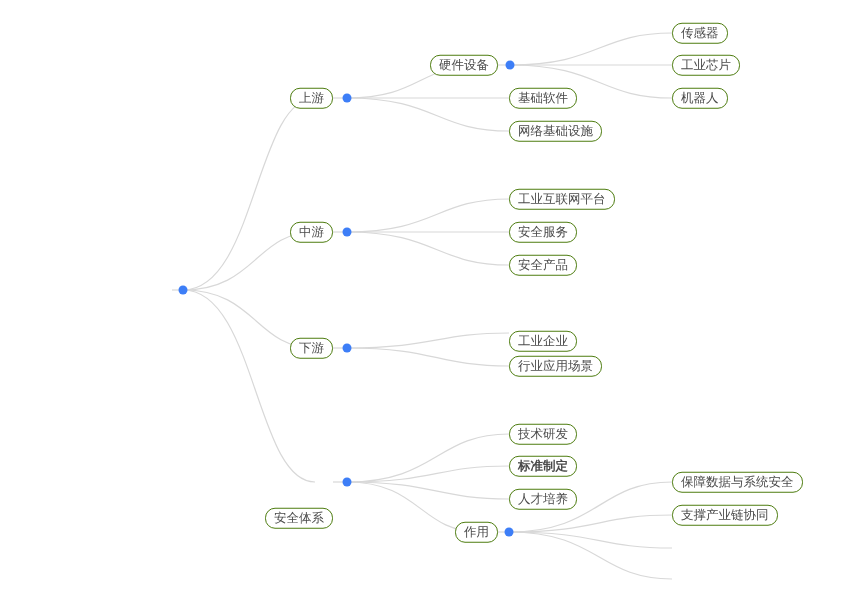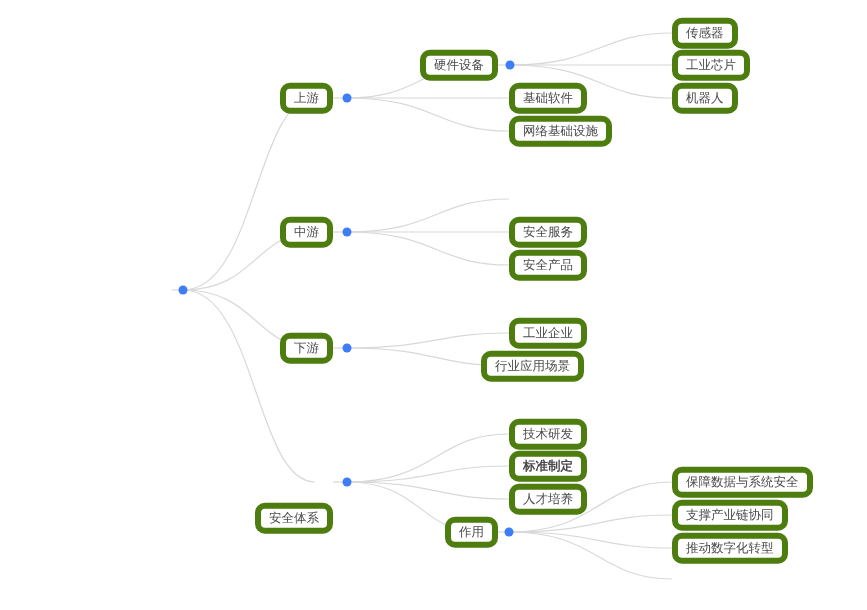--- a/index.html
+++ b/index.html
@@ -32,21 +32,21 @@
     pointer-events: auto;
     cursor: pointer;
   }
   .mm-node {
     position: absolute;
     transform: translateY(-50%);
     white-space: nowrap;
     font-size: 12.5px;
     line-height: 1;
     padding: 3px 8px;
-    border: 6px solid #4d7c0f;
+    border: 1px solid #4d7c0f;
     border-radius: 10px;
     color: #4a4a4a;
     background: #ffffff;
     cursor: default;
     z-index: 2;
   }
 </style>
 </head>
 <body>
 
@@ -92,26 +92,26 @@
     </svg>
 
     <div class="mm-node" style="right: 534px; top: 98px;">上游</div>
     <div class="mm-node" style="right: 369px; top: 65px; font-family: Liberation Serif, serif;">硬件设备</div>
     <div class="mm-node" style="left: 672px; top: 33px;">传感器</div>
     <div class="mm-node" style="left: 672px; top: 65px;">工业芯片</div>
     <div class="mm-node" style="left: 672px; top: 98px;">机器人</div>
     <div class="mm-node" style="left: 509px; top: 98px;">基础软件</div>
     <div class="mm-node" style="left: 509px; top: 131px;">网络基础设施</div>
     <div class="mm-node" style="right: 534px; top: 232px;">中游</div>
+    <div class="mm-node" style="left: 509px; top: 199px;">工业互联网平台</div>
     <div class="mm-node" style="left: 509px; top: 232px;">安全服务</div>
     <div class="mm-node" style="left: 509px; top: 265px;">安全产品</div>
     <div class="mm-node" style="right: 534px; top: 348px;">下游</div>
-    <div class="mm-node" style="left: 509px; top: 333px;">工业企业</div>
-    <div class="mm-node" style="left: 481px; top: 366px;">行业应用场景</div>
+    <div class="mm-node" style="left: 509px; top: 341px;">工业企业</div>
+    <div class="mm-node" style="left: 509px; top: 366px;">行业应用场景</div>
     <div class="mm-node" style="right: 534px; top: 482px; margin-top: 36px;">安全体系</div>
     <div class="mm-node" style="left: 509px; top: 434px;">技术研发</div>
     <div class="mm-node" style="left: 509px; top: 466px; font-weight: bold;">标准制定</div>
     <div class="mm-node" style="left: 509px; top: 499px;">人才培养</div>
     <div class="mm-node" style="right: 369px; top: 532px;">作用</div>
     <div class="mm-node" style="left: 672px; top: 515px;">支撑产业链协同</div>
     <div class="mm-node" style="left: 672px; top: 482px;">保障数据与系统安全</div>
-    <div class="mm-node" style="left: 672px; top: 548px;">推动数字化转型</div>
   </div>
 
 </body></html>

